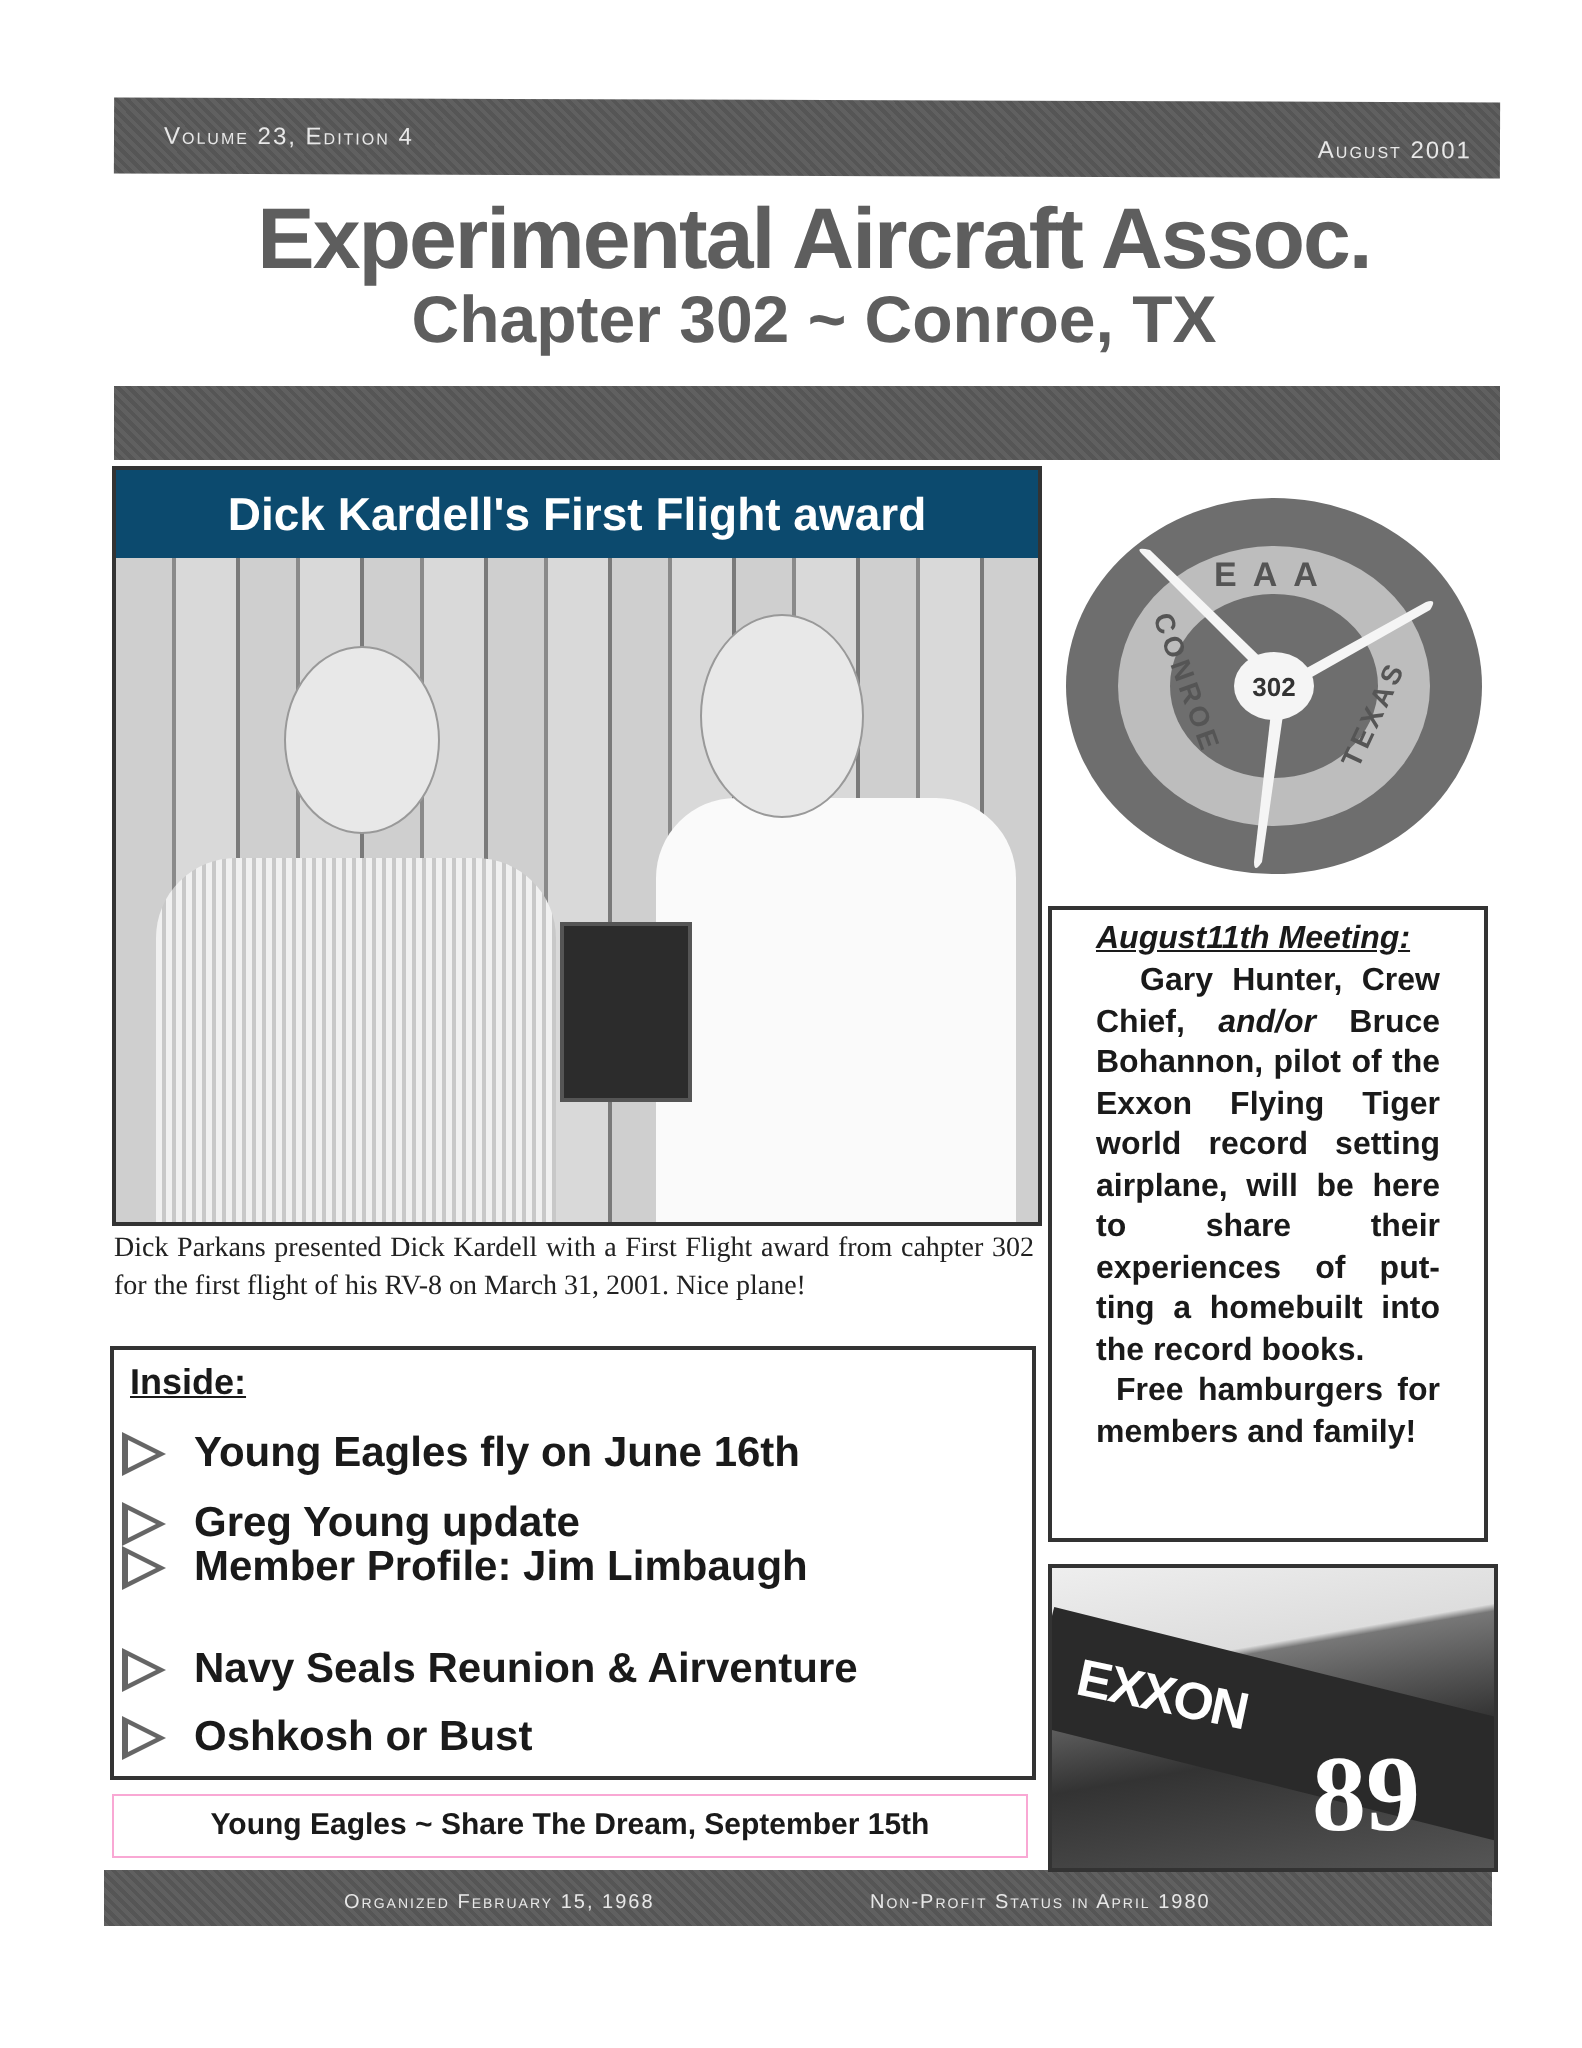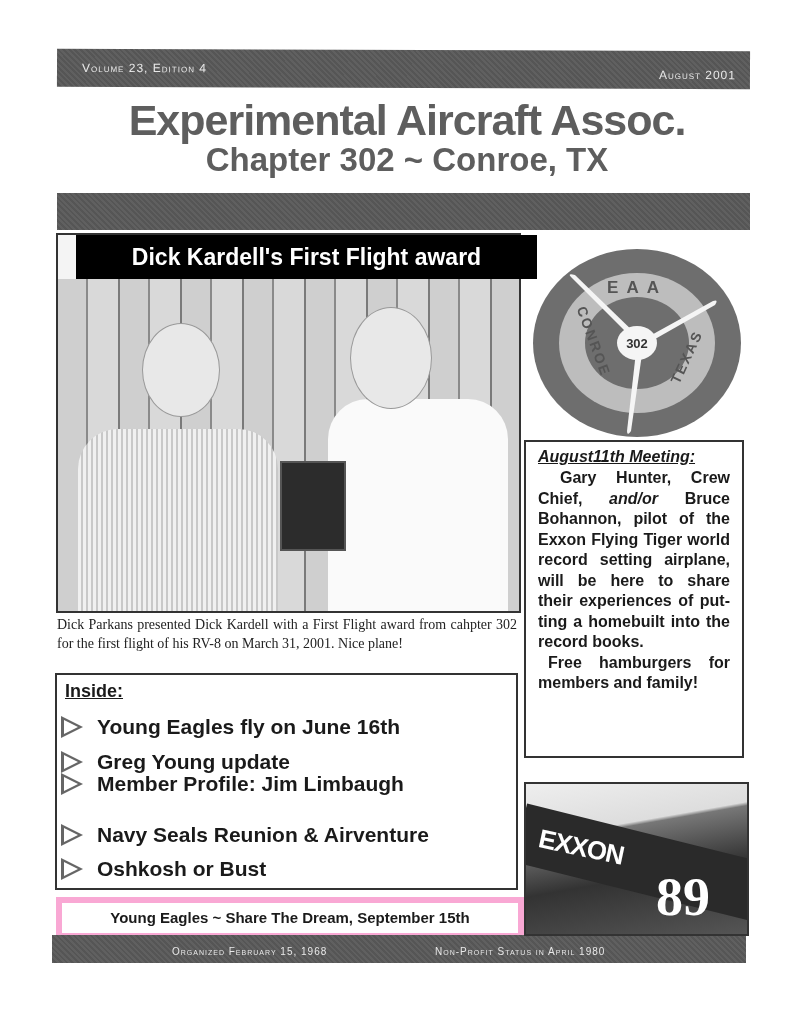--- a/index.html
+++ b/index.html
@@ -7,37 +7,37 @@
   .abs { position: absolute; }
   .bar { background: #5a5a5a; background-image: repeating-linear-gradient(45deg, rgba(255,255,255,0.04) 0 2px, rgba(0,0,0,0.05) 2px 4px); }
   .smallcaps { font-variant: small-caps; letter-spacing: 1px; color: #e8e8e8; font-size: 12px; }
   #top-bar { left: 57px; top: 50px; width: 693px; height: 38px; transform: rotate(0.2deg); }
   #top-bar .vol { position: absolute; left: 25px; top: 12px; }
   #top-bar .date { position: absolute; right: 14px; top: 17px; }
   #masthead-title { left: 62px; top: 96px; width: 690px; text-align: center; font-size: 43px; font-weight: bold; color: #5e5e5e; letter-spacing: -1px; }
   #masthead-sub { left: 62px; top: 141px; width: 690px; text-align: center; font-size: 33px; font-weight: bold; color: #5e5e5e; }
   #masthead-bar { left: 57px; top: 193px; width: 693px; height: 37px; }
   #photo-box { left: 56px; top: 233px; width: 461px; height: 376px; border: 2px solid #333; background: #f4f4f4; }
-  #photo-header { left: 18px; top: 0; width: 461px; height: 44px; background: #000000; color: #fff; font-weight: bold; font-size: 23px; text-align: center; line-height: 44px; }
+  #photo-header { left: 0; top: 0; width: 461px; height: 44px; background: #0c4a6e; color: #fff; font-weight: bold; font-size: 23px; text-align: center; line-height: 44px; }
   #photo-area { left: 0; top: 44px; width: 461px; height: 332px; background: repeating-linear-gradient(90deg, #cfcfcf 0 28px, #8a8a8a 28px 30px, #d9d9d9 30px 60px, #7a7a7a 60px 62px); overflow: hidden; }
   .person-head { position: absolute; border-radius: 50%; background: #e8e8e8; border: 1px solid #999; }
   .person-body { position: absolute; border-radius: 40px 40px 0 0; }
   #plaque { position: absolute; left: 222px; top: 182px; width: 62px; height: 86px; background: #2c2c2c; border: 2px solid #555; }
   #caption { left: 57px; top: 615px; width: 460px; font-family: "Liberation Serif", serif; font-size: 14px; line-height: 19px; text-align: justify; color: #222; }
   #inside-box { left: 55px; top: 673px; width: 459px; height: 213px; border: 2px solid #333; }
   #inside-title { position: absolute; left: 8px; top: 6px; font-weight: bold; font-size: 18px; text-decoration: underline; }
   .inside-item { position: absolute; left: 4px; font-weight: bold; font-size: 21px; display: flex; align-items: center; }
   .tri { width: 0; height: 0; border-top: 11px solid transparent; border-bottom: 11px solid transparent; border-left: 22px solid #666; margin-right: 14px; position: relative; }
   .tri::after { content: ""; position: absolute; left: -19px; top: -7px; border-top: 7px solid transparent; border-bottom: 7px solid transparent; border-left: 14px solid #fff; }
-  #eagles-banner { left: 56px; top: 897px; width: 456px; height: 30px; border: 6px solid #f9a8d4; text-align: center; font-weight: bold; font-size: 15px; line-height: 30px; }
+  #eagles-banner { left: 56px; top: 897px; width: 456px; height: 30px; border: 1px solid #f9a8d4; text-align: center; font-weight: bold; font-size: 15px; line-height: 30px; }
   #bottom-bar { left: 52px; top: 935px; width: 694px; height: 28px; }
   #bottom-bar .left { position: absolute; left: 120px; top: 11px; }
   #bottom-bar .right { position: absolute; left: 383px; top: 11px; }
   #logo { left: 531px; top: 247px; width: 212px; height: 192px; }
-  #meeting-box { left: 524px; top: 440px; width: 220px; height: 318px; border: 2px solid #333; padding: 6px 12px; box-sizing: border-box; }
+  #meeting-box { left: 524px; top: 453px; width: 220px; height: 318px; border: 2px solid #333; padding: 6px 22px; box-sizing: border-box; }
   #meeting-title { font-weight: bold; font-style: italic; font-size: 16px; text-decoration: underline; }
   #meeting-body { font-weight: bold; font-size: 16px; line-height: 20.5px; text-align: justify; text-indent: 22px; margin-top: 2px; }
   #meeting-extra { font-weight: bold; font-size: 16px; line-height: 20.5px; text-align: justify; text-indent: 10px; }
   #plane-photo { left: 524px; top: 782px; width: 221px; height: 150px; border: 2px solid #333; overflow: hidden; background: linear-gradient(170deg, #eee 0%, #ddd 30%, #777 32%, #333 60%, #555 100%); }
 </style>
 </head>
 <body>
 
 <div id="top-bar" class="abs bar">
   <span class="vol smallcaps">Volume 23,  Edition 4</span>

